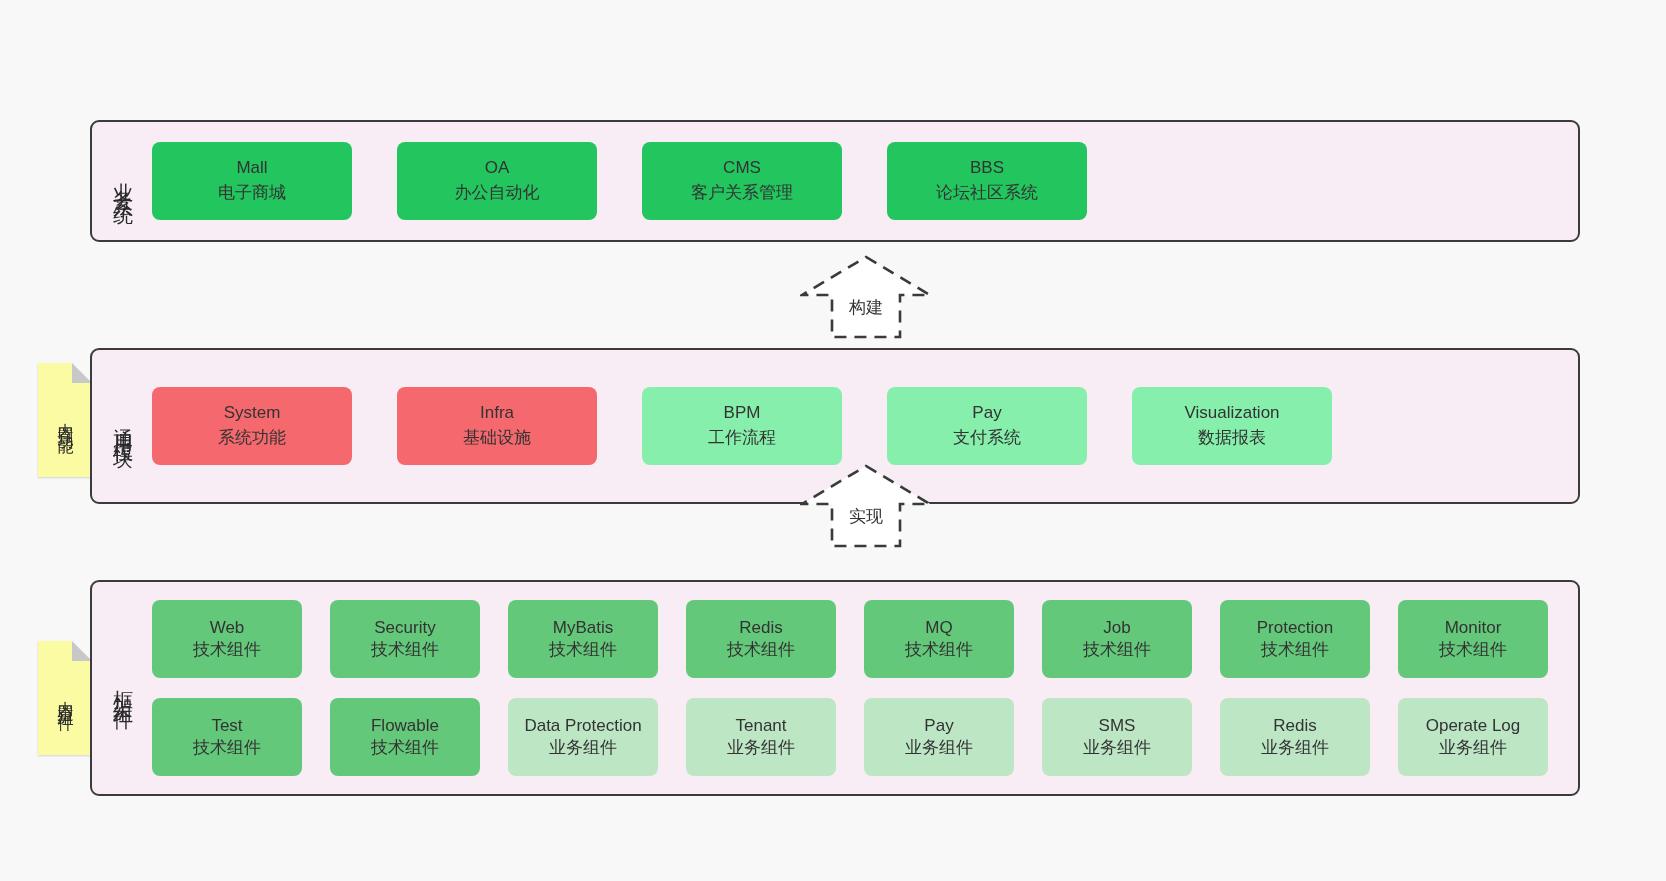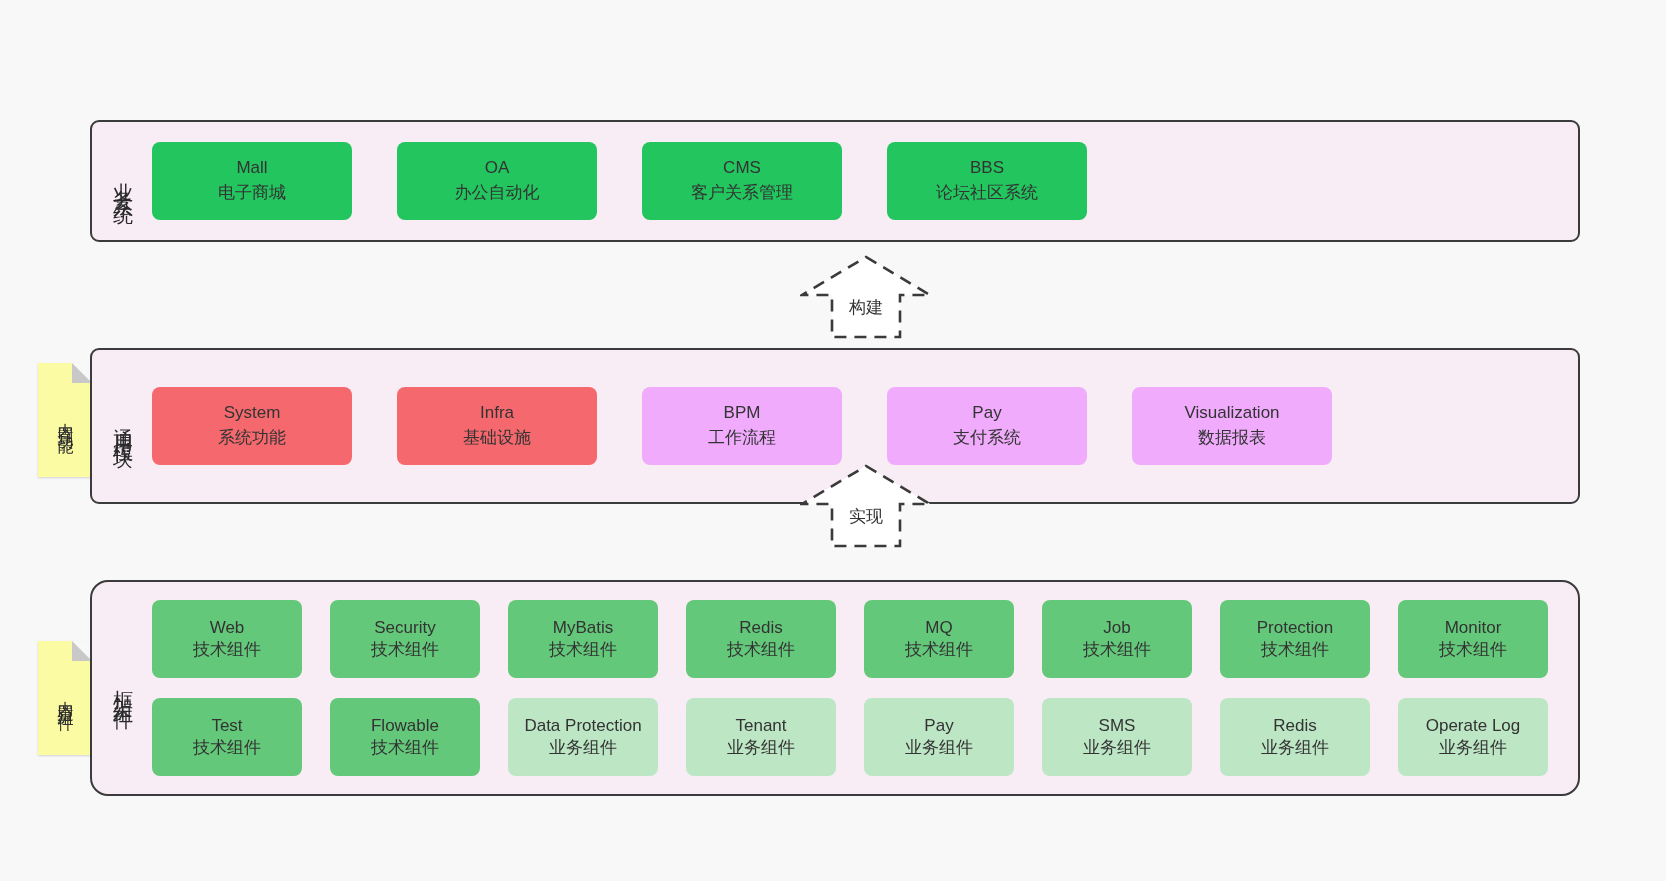--- a/index.html
+++ b/index.html
@@ -13,21 +13,21 @@
   .vlabel { writing-mode:vertical-rl; text-orientation:upright; font-size:20px;
             letter-spacing:7px; color:#2a2a2a; }
 
   .boxes { display:flex; gap:45px; margin-left:4px; }
   .box { border-radius:8px; display:flex; flex-direction:column; justify-content:center;
          align-items:center; text-align:center; font-size:17px; line-height:1.45; }
   .box.wide { width:200px; height:78px; }
   .box.small { width:150px; height:78px; line-height:1.32; }
   .blue  { background:#22c55e; }
   .red   { background:#f5696e; }
-  .pink  { background:#f0abfc;text-align:right; }
+  .pink  { background:#86efac;text-align:right; }
   .green { background:#63c87a; }
   .light_green { background:#bde6c5; }
 
   .grid { display:flex; flex-direction:column; gap:20px; margin-left:4px; }
   .grid .row { display:flex; gap:28px; }
 
   .sticky { position:absolute; left:38px; width:54px; background:#fafba3; z-index:0;
             display:flex; align-items:center; justify-content:center;
             box-shadow:0 1px 2px rgba(0,0,0,0.15); }
   .sticky .vtext { writing-mode:vertical-rl; text-orientation:upright; font-size:16px;
@@ -112,21 +112,21 @@
       <polygon points="66,2 130,40 100,40 100,82 32,82 32,40 2,40" fill="#ffffff" stroke="#3a3a3a" stroke-width="2.6" stroke-dasharray="12 8"></polygon>
       <text x="66" y="58" text-anchor="middle" font-size="17" fill="#333">实现</text>
     </svg>
   </div>
 
   <div class="sticky" style="top:641px; height:114px;">
     <span class="vtext">内置组件</span>
     <span class="fold"></span>
   </div>
 
-  <div class="layer" style="top:580px; height:216px;border-radius:18px;">
+  <div class="layer" style="top:580px; height:216px;">
     <div class="layer-label">
       <span class="vlabel">框架组件</span>
     </div>
     <div class="grid">
       <div class="row">
         <div class="box small green">
           <span>Web</span>
           <span>技术组件</span>
         </div>
         <div class="box small green">

